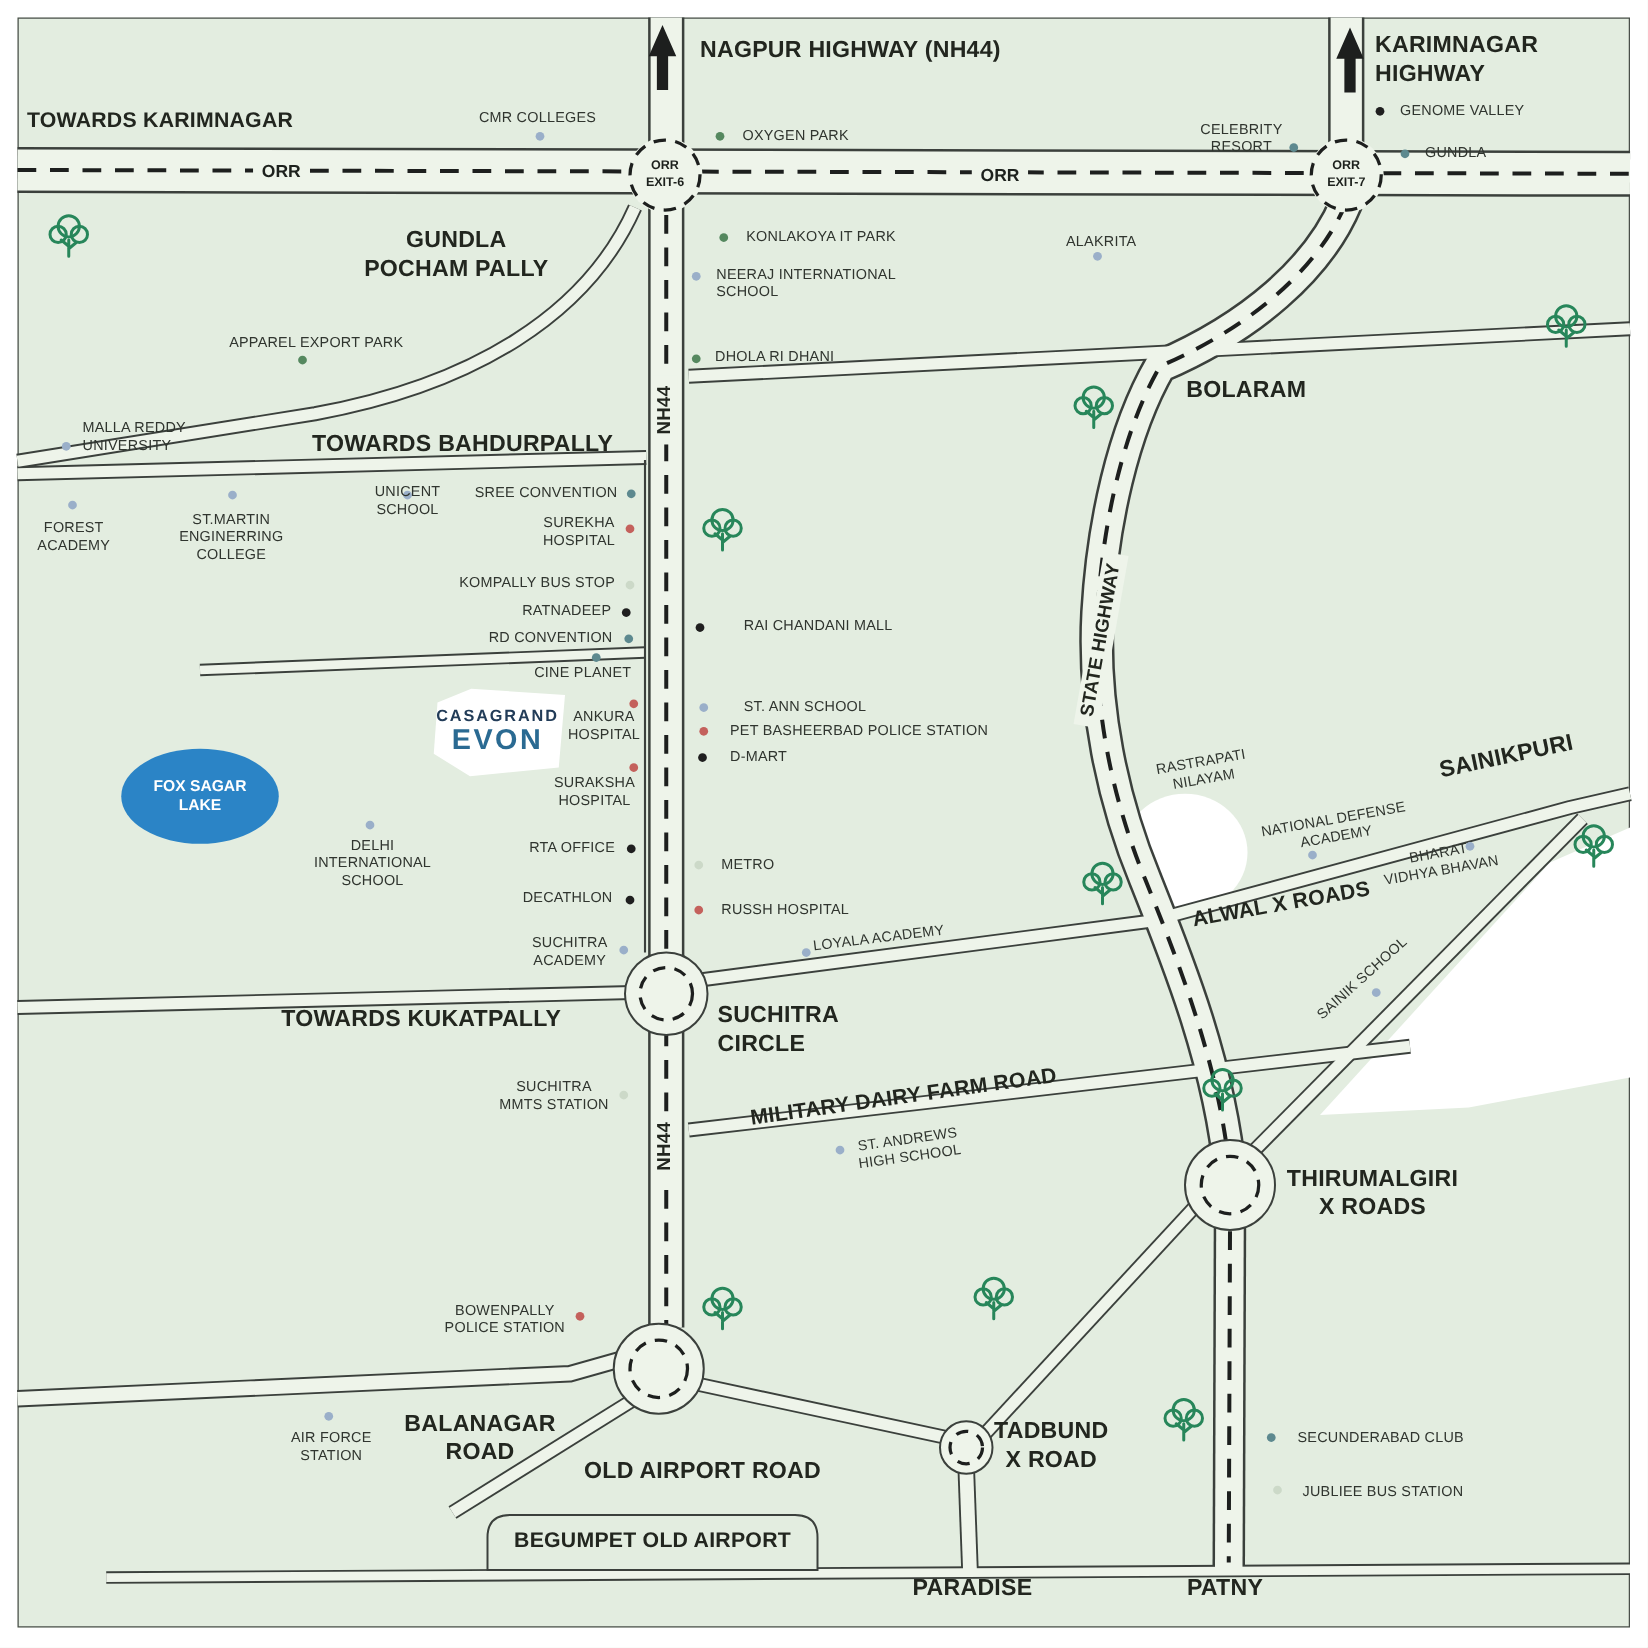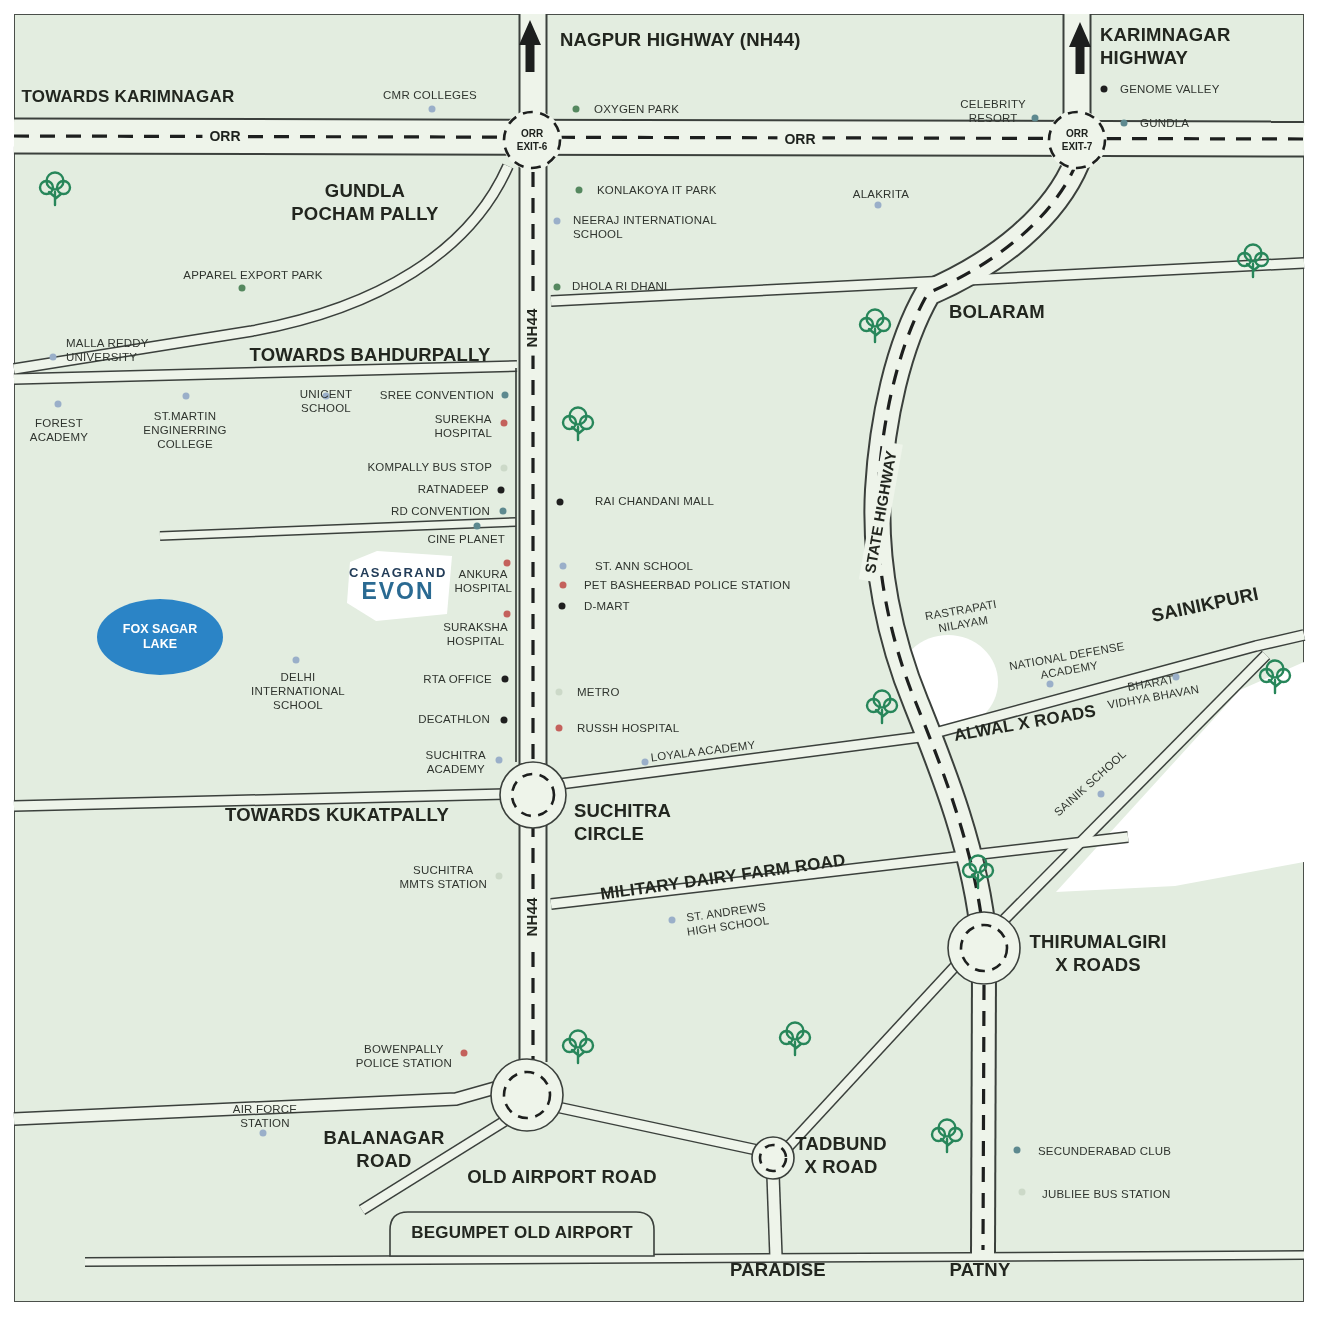--- a/index.html
+++ b/index.html
@@ -300,21 +300,21 @@
 ACADEMY</div>
   <div class="lbl poi" style="left:1152px;top:690px;transform:translate(-50%,-50%) rotate(-10deg)">BHARAT
 VIDHYA BHAVAN</div>
   <div class="lbl poi" style="left:1090px;top:783px;transform:translate(-50%,-50%) rotate(-42deg)">SAINIK SCHOOL</div>
   <div class="lbl poi r" style="left:487px;top:877px">SUCHITRA
 MMTS STATION</div>
   <div class="lbl poi" style="left:727px;top:919px;transform:translate(-50%,-50%) rotate(-8deg)">ST. ANDREWS
 HIGH SCHOOL</div>
   <div class="lbl poi r" style="left:452px;top:1056px">BOWENPALLY
 POLICE STATION</div>
-  <div class="lbl poi" style="left:265px;top:1116px">AIR FORCE
+  <div class="lbl poi" style="left:265px;top:1158px">AIR FORCE
 STATION</div>
   <div class="lbl poi l" style="left:1038px;top:1151px">SECUNDERABAD CLUB</div>
   <div class="lbl poi l" style="left:1042px;top:1194px">JUBLIEE BUS STATION</div>
 
   <div class="logo">
     <div class="logo-top">CASAGRAND</div>
     <div class="logo-main">EVON</div>
   </div>
 </div>
 

